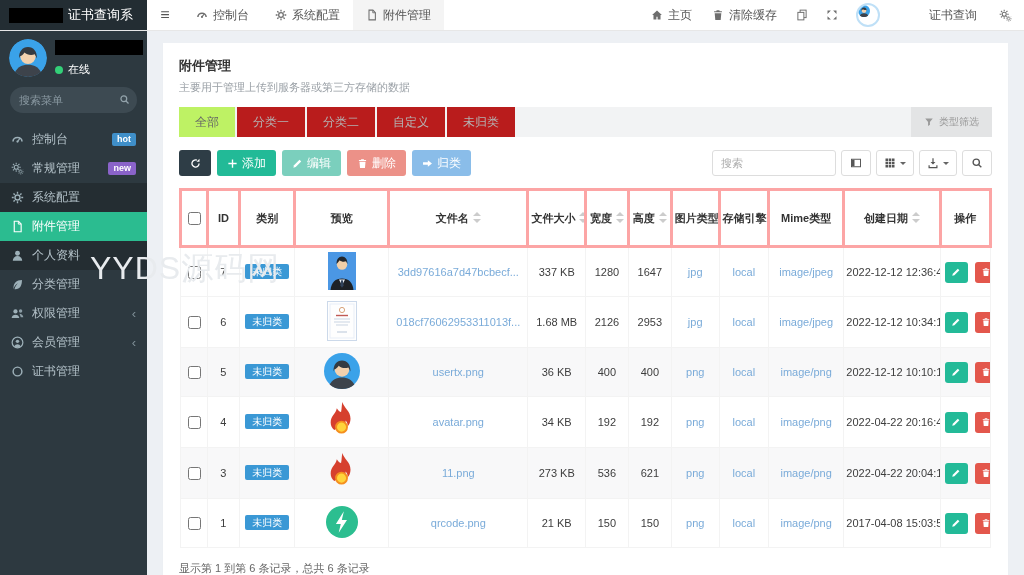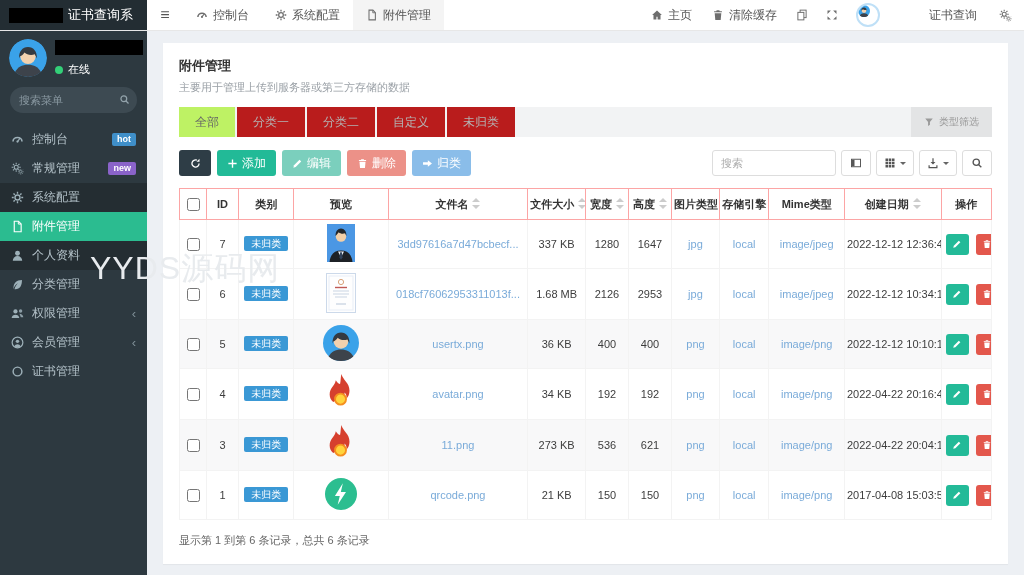--- a/index.html
+++ b/index.html
@@ -74,22 +74,22 @@
   .tsearch{width:106px;height:24px;border:1px solid #ddd;border-radius:3px;font-size:11px;
            padding:0 8px;color:#555;outline:none}
   .tsearch::placeholder{color:#aaa}
   .tbtn{height:26px;min-width:30px;background:#fff;border:1px solid #ddd;border-radius:3px;
         display:inline-flex;align-items:center;justify-content:center;gap:4px;color:#555;
         padding:0 7px;cursor:pointer;box-sizing:border-box}
   .tbtn svg{width:12px;height:12px;color:#555}
   .caret{display:inline-block;width:0;height:0;border:3.5px solid transparent;border-top-color:#666;margin-top:3px}
   
   .dtable{width:100%;border-collapse:collapse;margin-top:12px;table-layout:fixed}
-  .dtable th{font-size:11px;color:#333;font-weight:bold;border:1px solid #fca5a5;height:30px;
-             text-align:center;background:#fff;padding:0 2px;overflow:hidden;white-space:nowrap}
+  .dtable th{font-size:11px;color:#333;font-weight:bold;border:3px solid #fca5a5;height:30px;
+             text-align:center;background:#fff;padding:12px 2px;overflow:hidden;white-space:nowrap}
   .dtable td{font-size:11px;color:#3d3d3d;border:1px solid #f3f3f3;text-align:center;
              padding:4px 2px;height:40px;overflow:hidden;white-space:nowrap}
   tr.gray td{background:#f8f8f9}
   .sort{display:inline-block;width:8px;height:11px;position:relative;margin-left:4px;vertical-align:-1px}
   .sort::before{content:"";position:absolute;top:0;left:0;border:4px solid transparent;border-bottom-color:#ccc;border-top:0}
   .sort::after{content:"";position:absolute;bottom:0;left:0;border:4px solid transparent;border-top-color:#ccc;border-bottom:0}
   .badge{background:#3a98d5;color:#fff;font-size:10px;padding:2px 7px;border-radius:2px;cursor:pointer}
   .link{color:#7aabd9;text-decoration:none;cursor:pointer}
   .pv{display:inline-block}
   .abtn{width:23px;height:21px;border:none;border-radius:3px;color:#fff;display:inline-flex;

